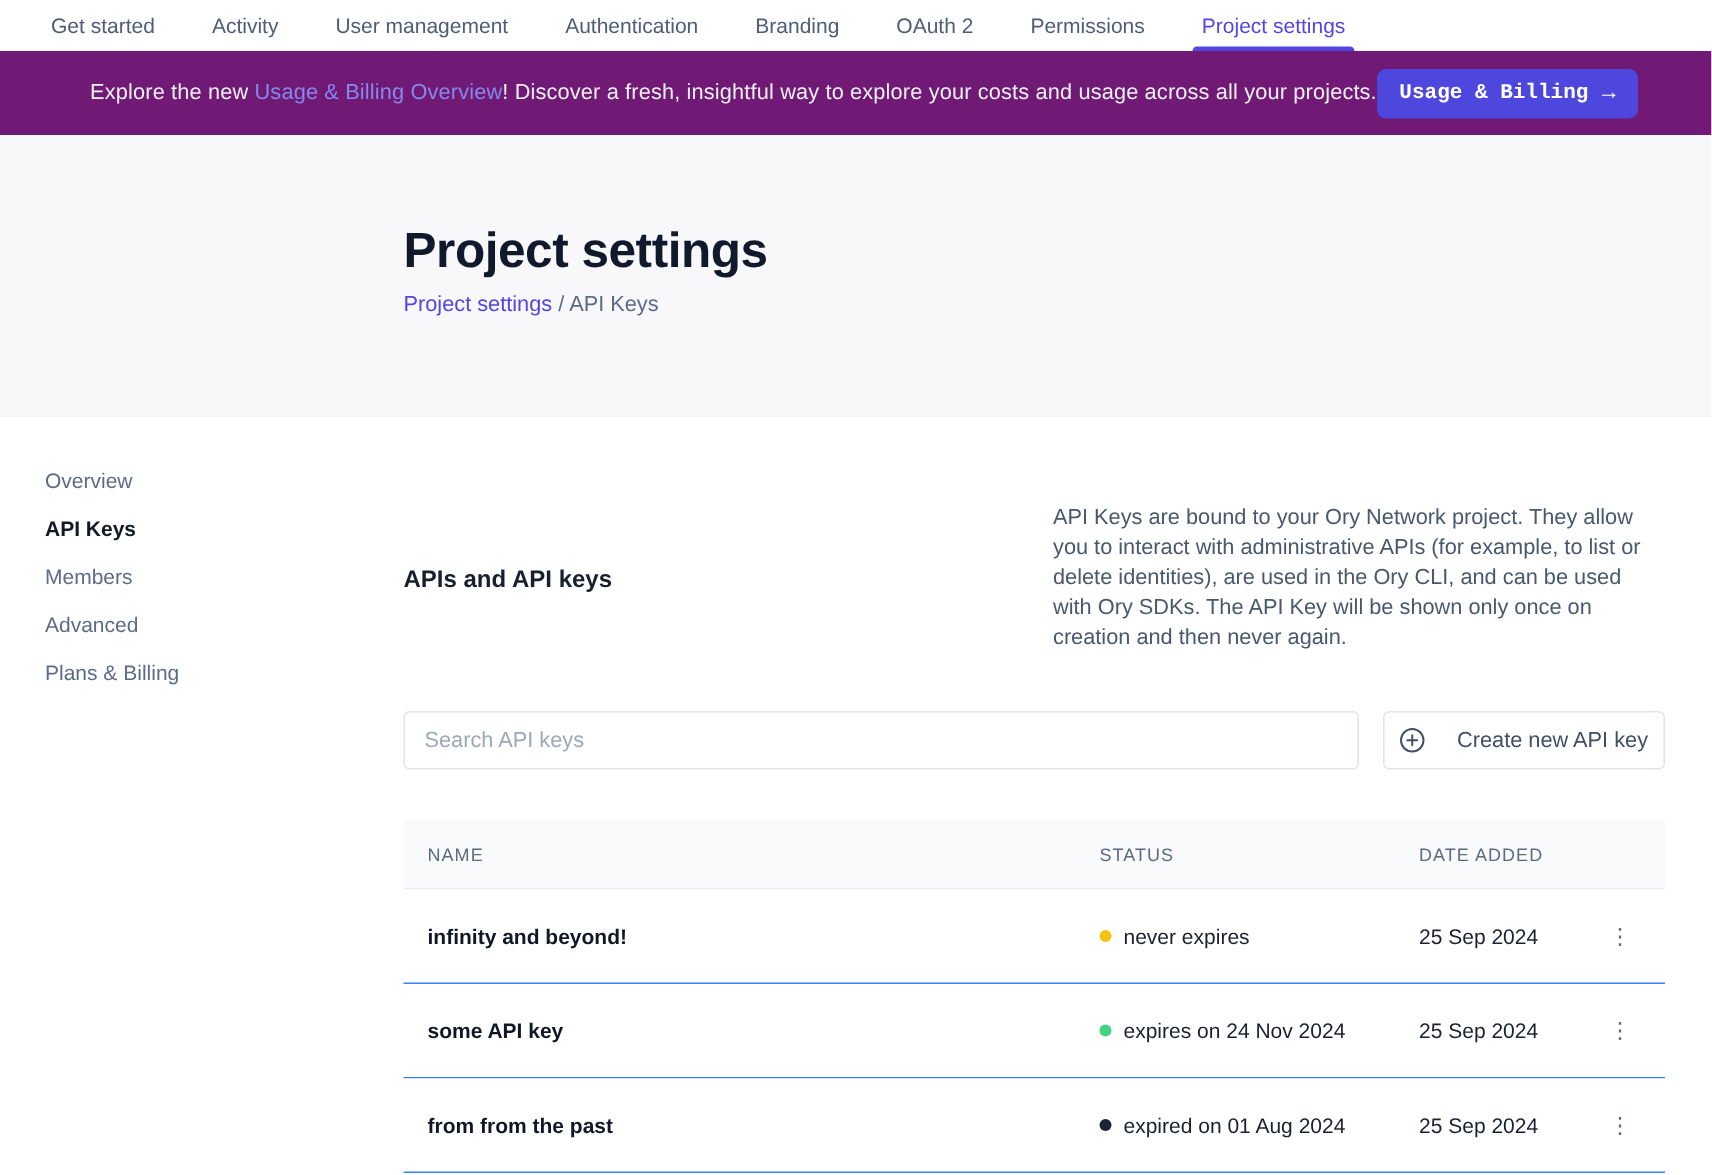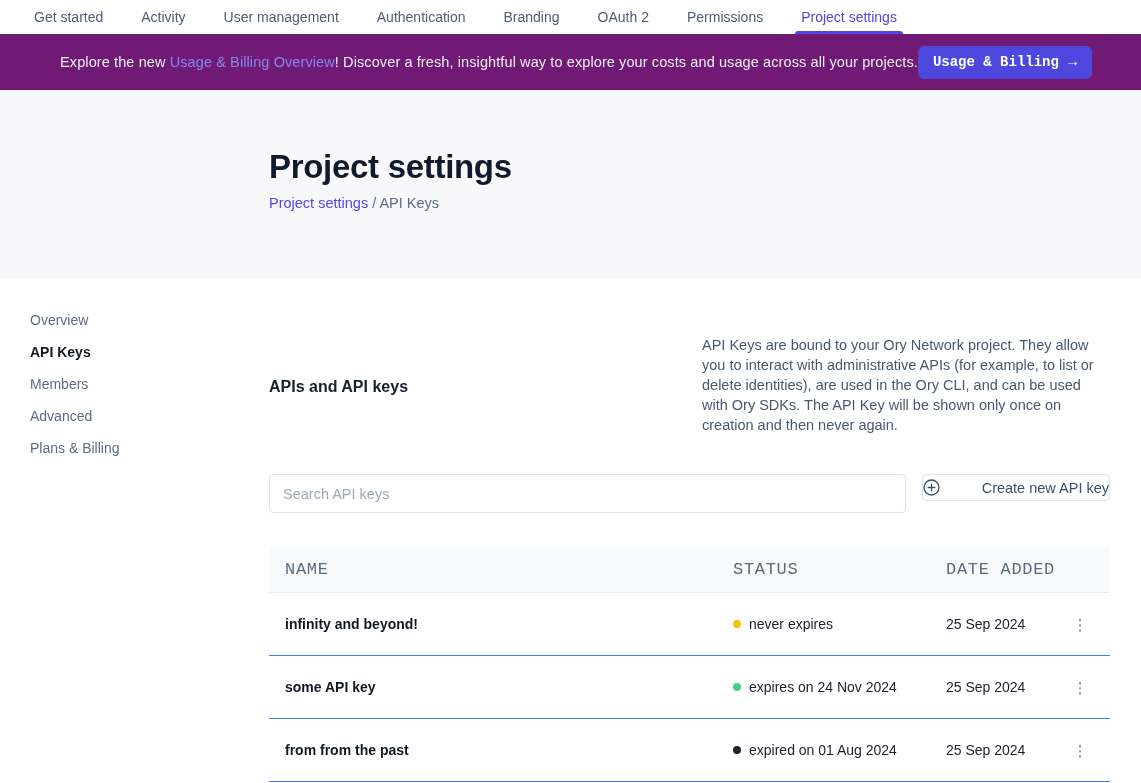--- a/index.html
+++ b/index.html
@@ -144,27 +144,27 @@
     padding: 0 13px;
     font-size: 14.5px;
     font-family: "Liberation Sans", sans-serif;
     color: #a21caf;
     outline: none;
     background: #ffffff;
   }
   .search-input::placeholder { color: #9ca8b9; }
   .create-btn {
     width: 188px;
-    height: 27px;
+    height: 39px;
     background: #ffffff;
     border: 1px solid #dfe5ec;
     border-radius: 4px;
     display: flex;
     align-items: center;
-    justify-content: space-between;
+    justify-content: center;
     gap: 21px;
     font-size: 14.5px;
     font-weight: 400;
     font-family: "Liberation Sans", sans-serif;
     color: #404f66;
     cursor: pointer;
   }
   .create-btn svg { display: block; }
 
   
@@ -172,22 +172,22 @@
   .t-head {
     display: grid;
     grid-template-columns: 448px 213px 120px 1fr;
     align-items: center;
     height: 46px;
     background: #f8fafb;
     padding: 0 16px;
     border-bottom: 1px solid #e8edf3;
   }
   .t-head .th {
-    font-family: Liberation Mono, monospace;
-    font-size: 17px;
+    font-family: Liberation Sans, sans-serif;
+    font-size: 12px;
     letter-spacing: 0.7px;
     color: #5d6a80;
   }
   .t-row {
     display: grid;
     grid-template-columns: 448px 213px 120px 1fr;
     align-items: center;
     height: 63px;
     padding: 0 16px;
     border-bottom: 1px solid #3b82f6;

